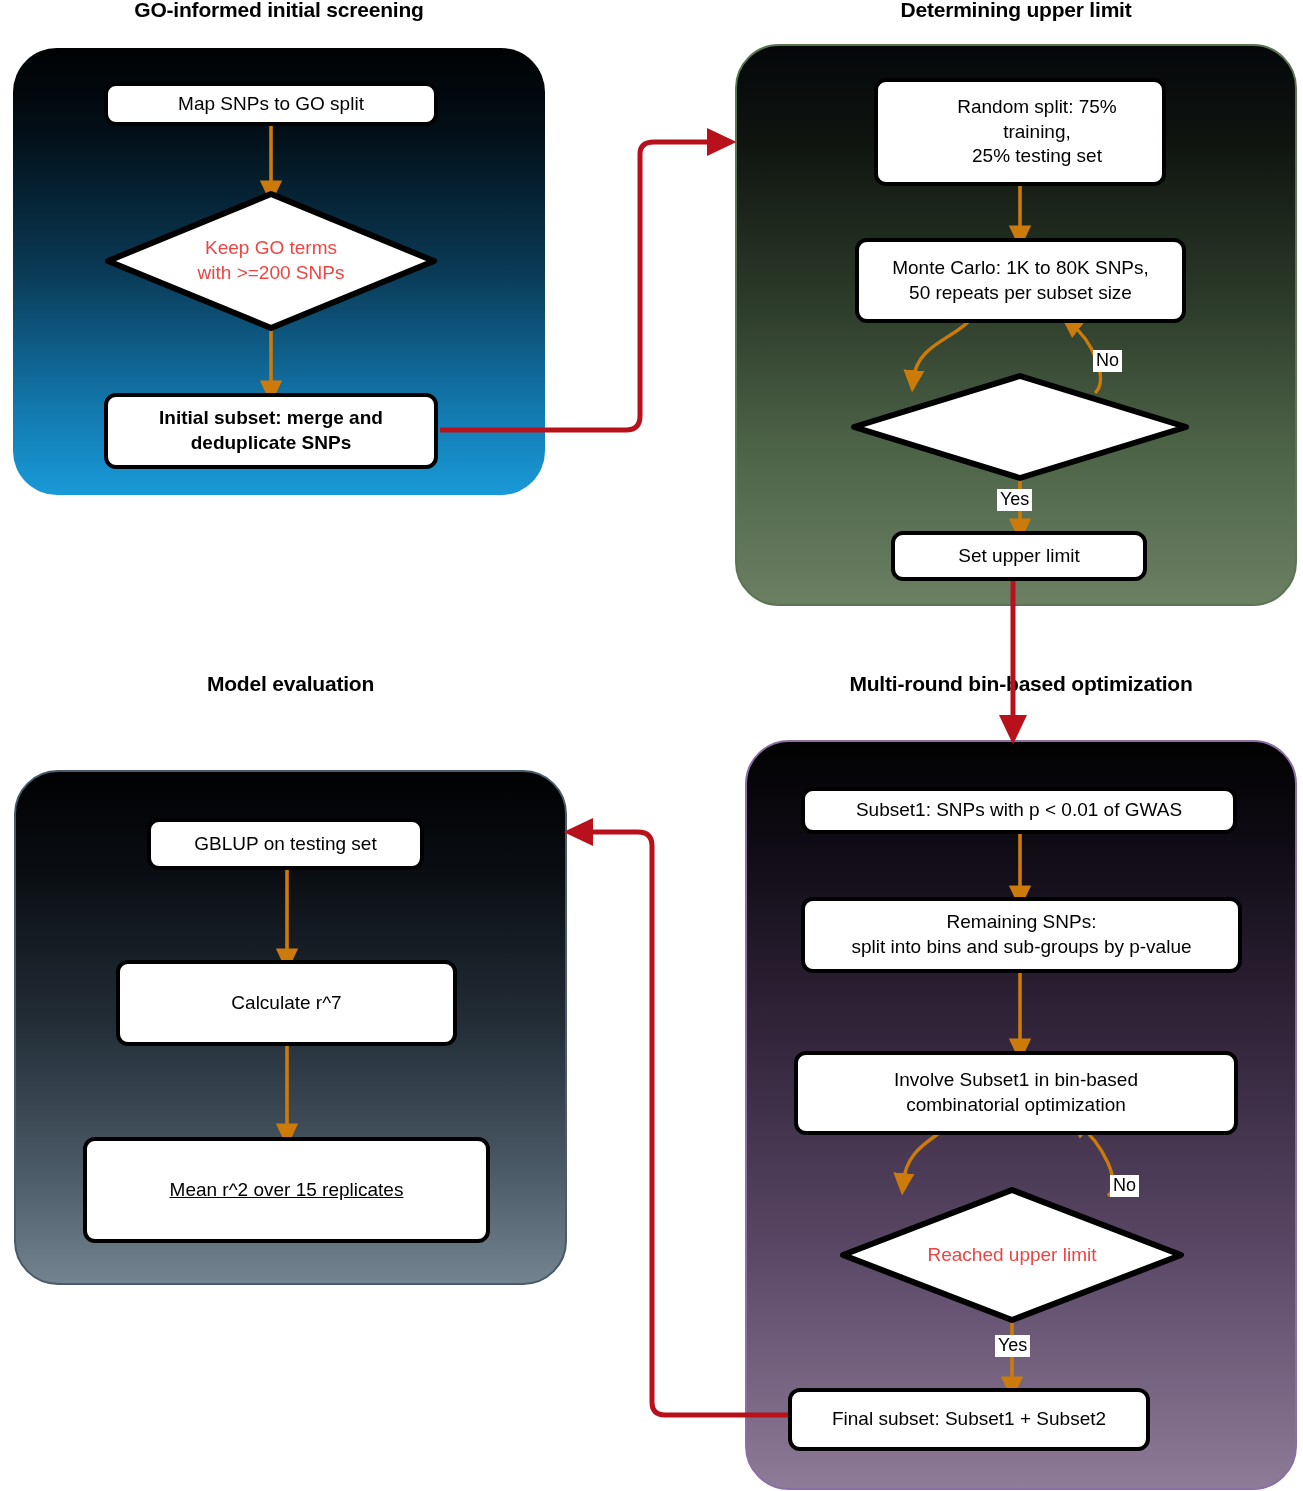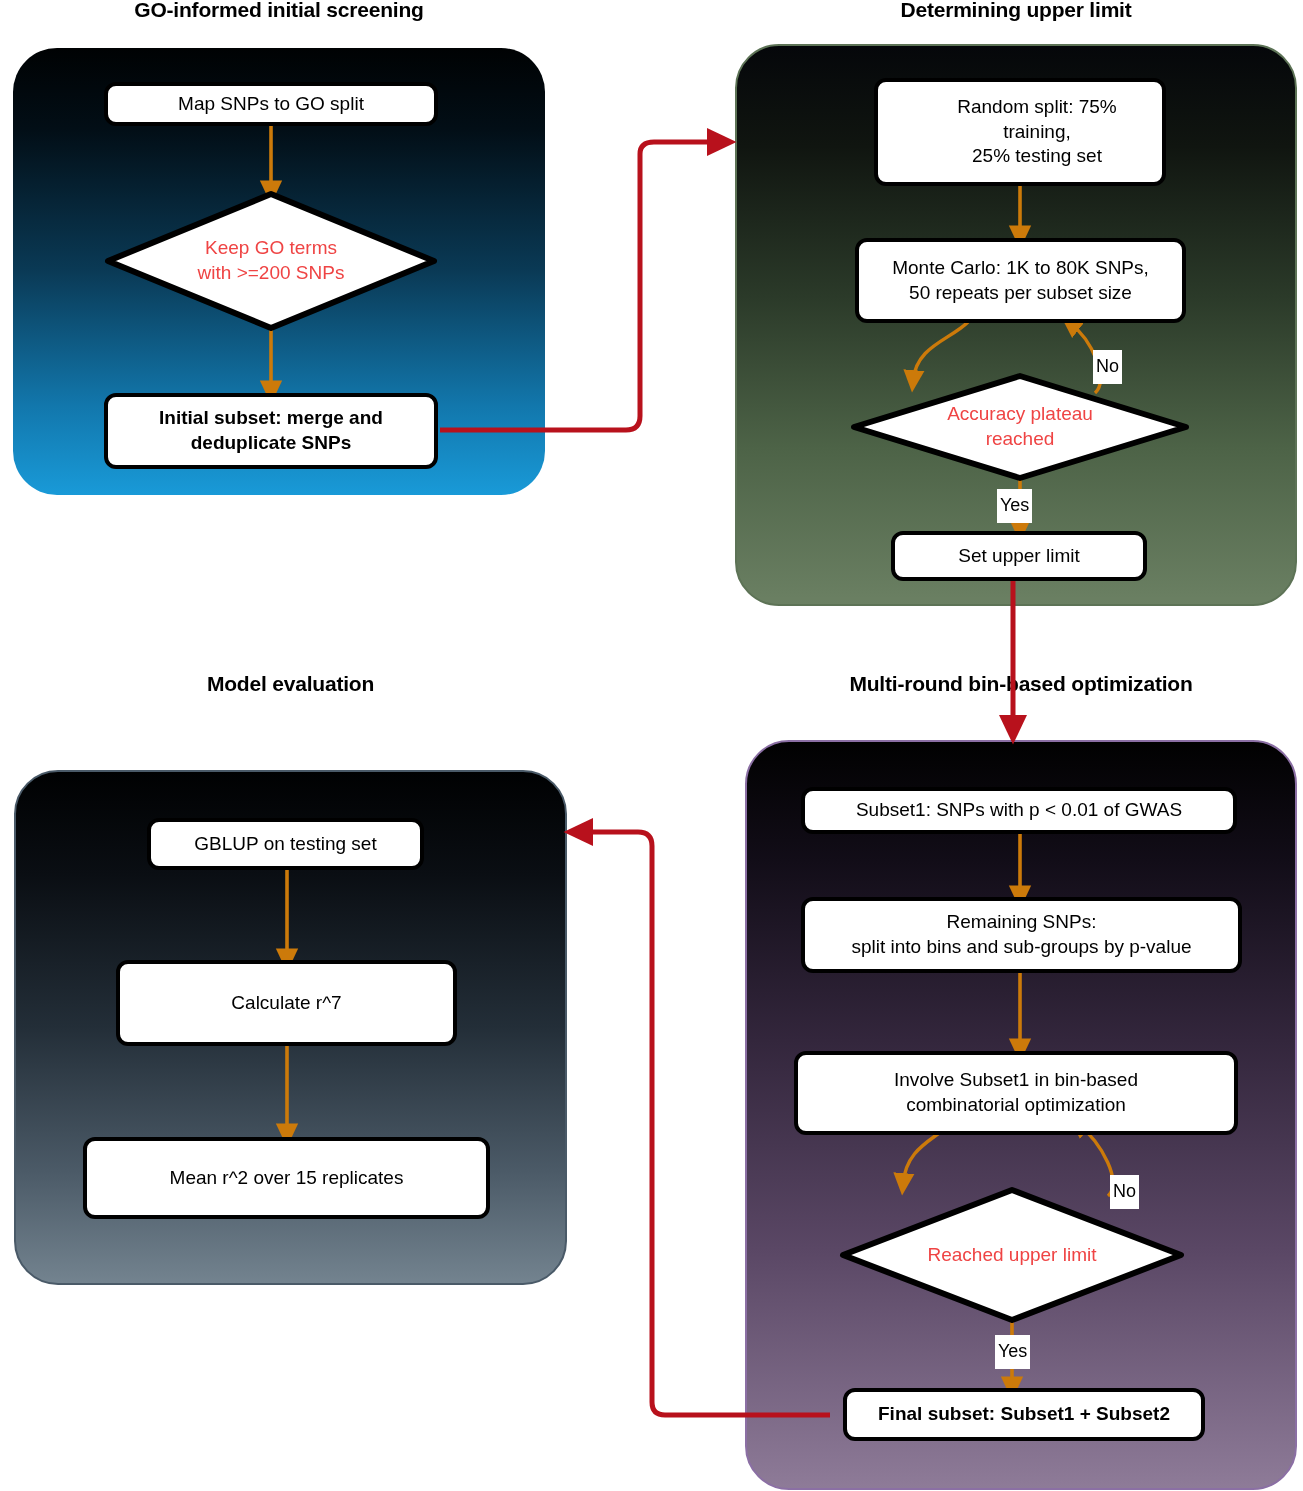--- a/index.html
+++ b/index.html
@@ -88,21 +88,21 @@
     color: #ef4444;
     pointer-events: none;
   }
   .diamond-label .txt { white-space: pre-line; }
   .edge-label {
     position: absolute;
     background: #ffffff;
     color: #000000;
     font-size: 18px;
     line-height: 1.1;
-    padding: 7px 3px;
+    padding: 1px 3px;
     white-space: nowrap;
   }
 </style>
 </head>
 <body>
 
 <div class="stage">
 
   <div class="panel-title" style="left:13px;top:-2px;width:532px;">GO-informed initial screening</div>
 
@@ -194,26 +194,20 @@
     </g>
   </svg>
 
   <div class="diamond-wrap" style="left:108px;top:194px;width:326px;height:134px;">
     <div class="diamond-label">
         <span class="txt">Keep GO terms
 with &gt;=200 SNPs</span>
       </div>
   </div>
 
-  <div class="diamond-wrap" style="left:854px;top:376px;width:332px;height:102px;">
-    <div class="diamond-label">
-        <span class="txt">Accuracy plateau
-reached</span>
-      </div>
-  </div>
 
   <div class="diamond-wrap" style="left:843px;top:1190px;width:338px;height:130px;">
     <div class="diamond-label">
         <span class="txt">Reached upper limit</span>
       </div>
   </div>
 
   <div class="node" style="left:104px;top:82px;width:334px;height:44px;">
     <span class="txt">Map SNPs to GO split</span>
   </div>
@@ -238,31 +232,31 @@
     <span class="txt">Subset1: SNPs with p &lt; 0.01 of GWAS</span>
   </div>
   <div class="node" style="left:801px;top:897px;width:441px;height:76px;">
     <span class="txt">Remaining SNPs:
 split into bins and sub-groups by p-value</span>
   </div>
   <div class="node" style="left:794px;top:1051px;width:444px;height:84px;">
     <span class="txt">Involve Subset1 in bin-based
 combinatorial optimization</span>
   </div>
-  <div class="node" style="left:843px;top:1388px;width:362px;height:53px;font-weight:bold;">
+  <div class="node" style="left:788px;top:1388px;width:362px;height:63px;">
     <span class="txt">Final subset: Subset1 + Subset2</span>
   </div>
 
   <div class="node" style="left:147px;top:818px;width:277px;height:52px;">
     <span class="txt">GBLUP on testing set</span>
   </div>
   <div class="node" style="left:116px;top:960px;width:341px;height:86px;">
     <span class="txt">Calculate r^7</span>
   </div>
-  <div class="node" style="left:83px;top:1137px;width:407px;height:82px;">
+  <div class="node" style="left:83px;top:1137px;width:407px;height:106px;text-decoration:underline;">
     <span class="txt">Mean r^2 over 15 replicates</span>
   </div>
 
   <div class="edge-label" style="left:1093px;top:350px;">No</div>
   <div class="edge-label" style="left:997px;top:489px;">Yes</div>
   <div class="edge-label" style="left:1110px;top:1175px;">No</div>
   <div class="edge-label" style="left:995px;top:1335px;">Yes</div>
 
 </div>
 

